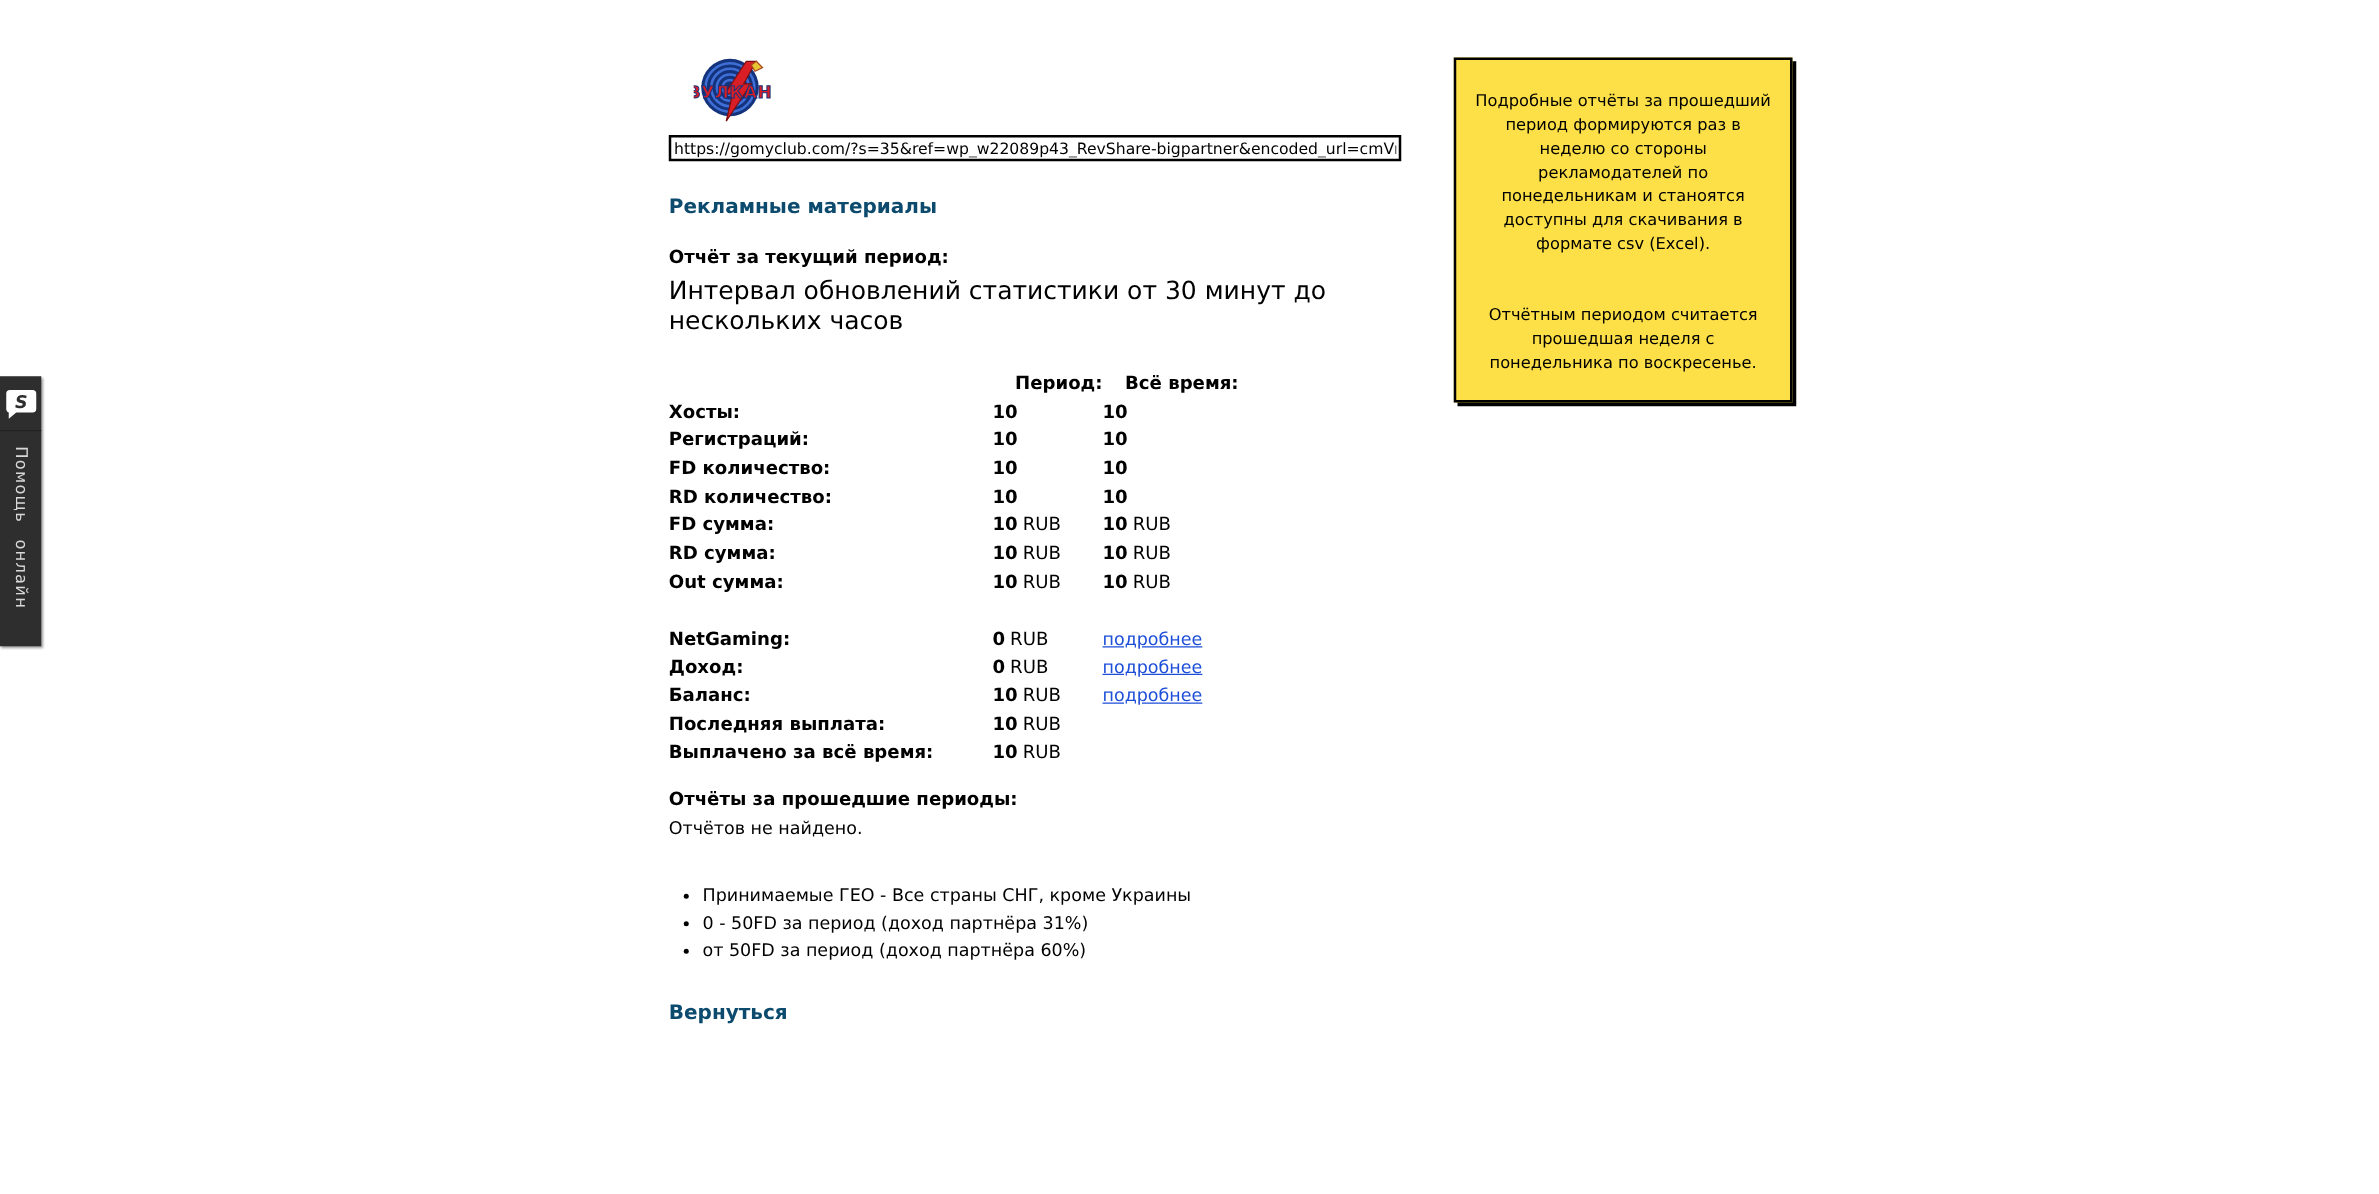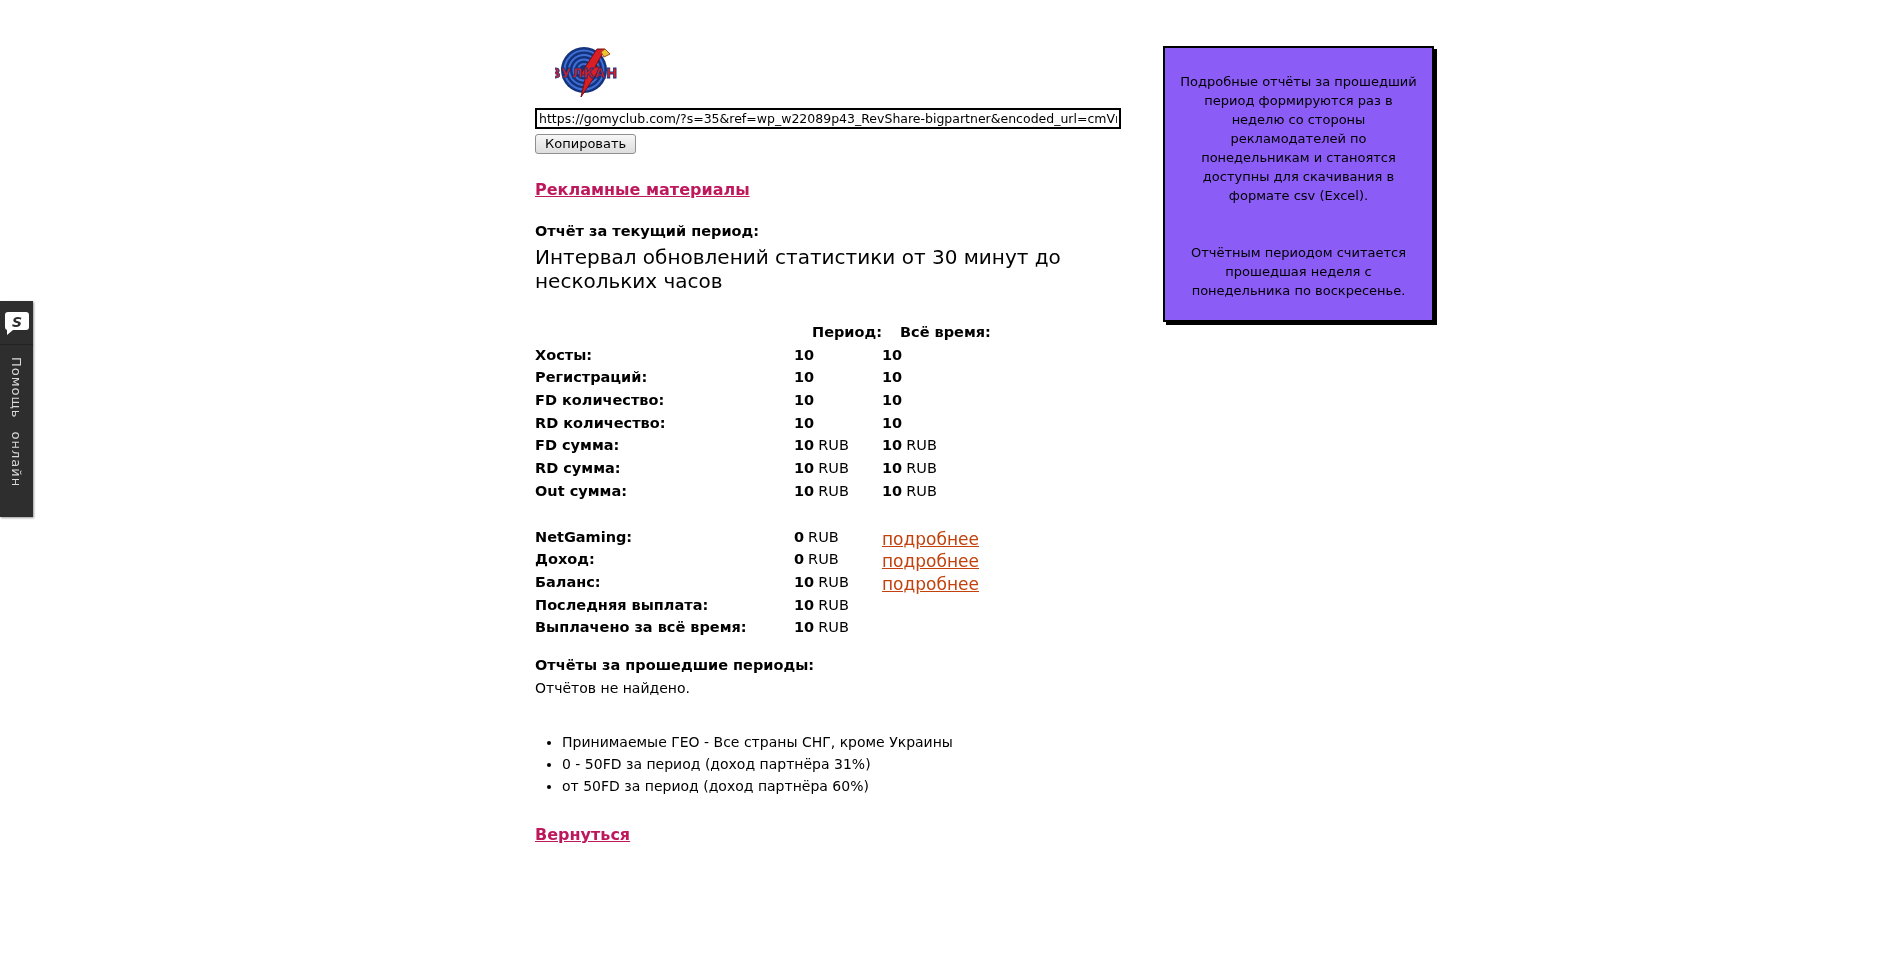--- a/index.html
+++ b/index.html
@@ -30,51 +30,51 @@
     margin-top: 7px; width: 586px; height: 21px; border: 2px solid #000;
     font-family: "DejaVu Sans", sans-serif; font-size: 12.5px; padding: 1px 2px;
     background: #fff; color: #000; border-radius: 0; outline: none;
   }
   .copy-btn {
     margin-top: 5px; font-family: "DejaVu Sans", sans-serif; font-size: 13px;
     padding: 1px 9px 2px 9px; border: 1px solid #8f8f8f; border-radius: 3px;
     background: linear-gradient(#f7f7f7, #dddddd); color: #000; cursor: pointer;
   }
 
-  .red-link { color: #be185d; font-weight: bold; text-decoration: underline; cursor: pointer; }
+  .red-link { color: #0c4a6e; font-weight: bold; cursor: pointer; }
   .promo-link { display: inline-block; margin-top: 26px; font-size: 16px; }
 
   .section-title { font-weight: bold; font-size: 14.5px; }
   .report-title { margin-top: 24px; }
   .interval-note { margin-top: 6px; font-size: 20px; }
 
   .stats, .summary {
     display: grid; grid-template-columns: 259px 88px 140px;
     grid-auto-rows: 22.7px; font-size: 14.5px; align-items: start;
   }
   .stats { margin-top: 31px; }
   .summary { margin-top: 23px; }
   .stats-row, .summary-row { display: contents; }
   .cell-label { font-weight: bold; }
   .col-header { font-weight: bold; margin-left: 18px; }
   .unit { font-weight: normal; margin-left: 4px; }
-  .details-link { color: #c2410c; text-decoration: underline; cursor: pointer; font-size: 17px; }
+  .details-link { color: #1d4ed8; text-decoration: underline; cursor: pointer; font-size: 14px; }
 
   .past-title { margin-top: 15px; }
   .past-empty { margin-top: 7px; font-size: 14px; }
 
   ul.notes { margin-top: 35px; padding-left: 27px; font-size: 14px; line-height: 22px; }
   ul.notes.second { margin-top: 24px; }
 
   .back-link { display: inline-block; margin-top: 28px; font-size: 16px; }
 
   
   .info-box {
     position: absolute; left: 1163px; top: 46px; width: 271px; min-height: 250px;
-    background: #8b5cf6; border: 2px solid #000; box-shadow: 3px 3px 0 0 #000;
+    background: #fde047; border: 2px solid #000; box-shadow: 3px 3px 0 0 #000;
     padding: 24px 13px 20px 13px; text-align: center; font-size: 13px; line-height: 19px;
   }
   .info-box p + p { margin-top: 38px; }
 </style>
 </head>
 <body>
 
 <div class="help-tab">
   <div class="help-tab-icon-area">
     <svg width="26" height="26" viewBox="0 0 26 26">
@@ -93,23 +93,20 @@
     <circle cx="29" cy="25" r="15" fill="none" stroke="#3f6fd6" stroke-width="2"></circle>
     <circle cx="29" cy="25" r="10.5" fill="none" stroke="#3f6fd6" stroke-width="2"></circle>
     <circle cx="29" cy="25" r="6" fill="none" stroke="#3f6fd6" stroke-width="2"></circle>
     <polygon points="50,4 40,22 46,22 26,52 31,30 25,30 42,4" fill="#d91e26" stroke="#7a0d12" stroke-width="1"></polygon>
     <polygon points="50,4 55,9 49,12 46,7" fill="#e8c532" stroke="#a8471e" stroke-width="1"></polygon>
     <text x="29" y="33" text-anchor="middle" font-family="DejaVu Sans, sans-serif" font-weight="bold" font-size="13.5" fill="#d91e26" stroke="#14337d" stroke-width="0.8" letter-spacing="0.5">ВУЛКАН</text>
   </svg>
 
   <input class="ref-url-input" type="text" value="https://gomyclub.com/?s=35&amp;ref=wp_w22089p43_RevShare-bigpartner&amp;encoded_url=cmVnaXN" style="">
 
-  <div>
-    <button class="copy-btn">Копировать</button>
-  </div>
 
   <a class="red-link promo-link">Рекламные материалы</a>
 
   <div class="section-title report-title">Отчёт за текущий период:</div>
   <div class="interval-note">Интервал обновлений статистики от 30 минут до нескольких часов</div>
 
   
   <div class="stats">
     <div class="stats-row">
       <span></span>

